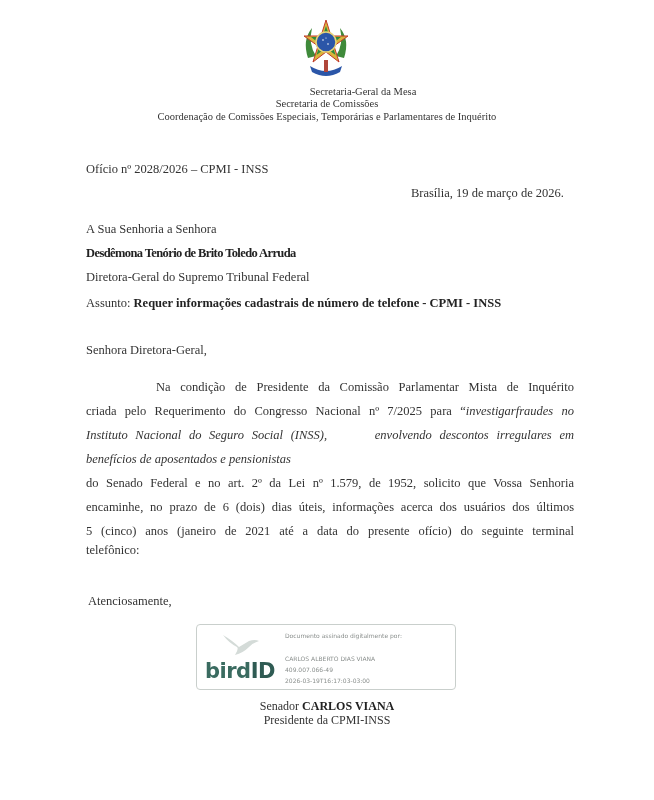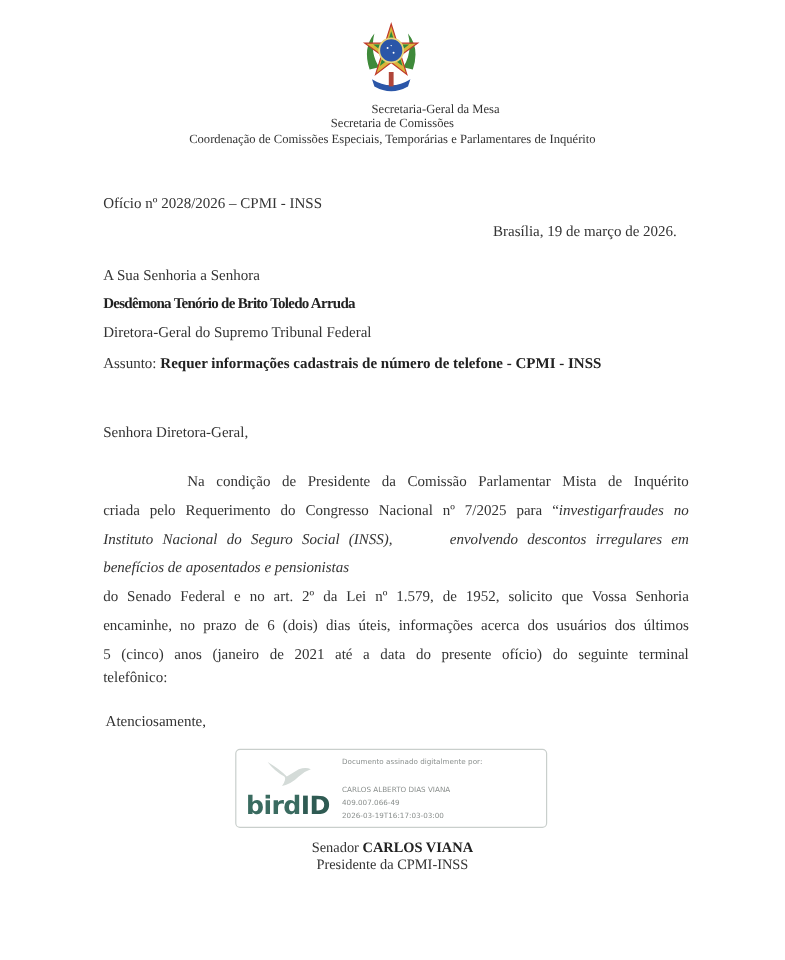--- a/index.html
+++ b/index.html
@@ -47,23 +47,23 @@
 <div class="line blur" style="right:90px; top:186px;">Brasília, 19 de março de 2026.</div>
 
 <div class="line blur" style="left:86px; top:222px;">A Sua Senhoria a Senhora</div>
 <div class="line blur b" style="left:86px; top:246px; letter-spacing:-0.6px;">Desdêmona Tenório de Brito Toledo Arruda</div>
 <div class="line blur" style="left:86px; top:270px;">Diretora-Geral do Supremo Tribunal Federal</div>
 <div class="line blur" style="left:86px; top:296px;">
   <span>Assunto:</span>
   <span class="b">Requer informações cadastrais de número de telefone - CPMI - INSS</span>
 </div>
 
-<div class="line blur" style="left:86px; top:353px;font-family:Liberation Serif, serif;">Senhora Diretora-Geral,</div>
+<div class="line blur" style="left:86px; top:343px;font-family:Liberation Serif, serif;">Senhora Diretora-Geral,</div>
 
-<div class="just blur" style="top:389px;">
+<div class="just blur" style="top:375px;">
   <span class="row" style="padding-left:70px;">
     <span>Na condição de Presidente da Comissão Parlamentar Mista de Inquérito</span>
   </span>
   <span class="row">
     <span>criada pelo Requerimento do Congresso Nacional nº 7/2025 para “</span><span class="it">investigarfraudes no</span>
   </span>
   <span class="row">
     <span class="it">Instituto Nacional do Seguro Social (INSS),</span>
     <span class="it" style="padding-left:40px;">envolvendo descontos irregulares em</span>
   </span>

